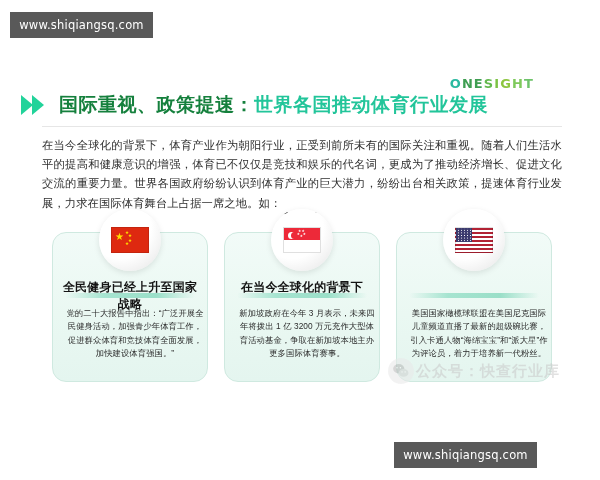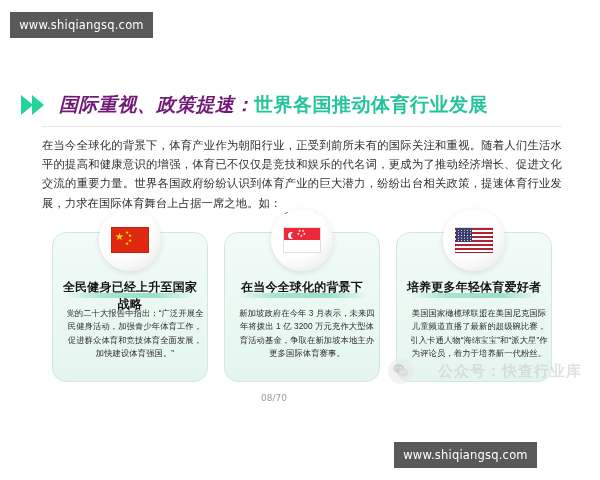--- a/index.html
+++ b/index.html
@@ -71,21 +71,21 @@
   .chevron {
     width: 26px; height: 24px;
     flex: none;
   }
   .title-text {
     font-size: 19px;
     font-weight: bold;
     letter-spacing: 0.5px;
     white-space: nowrap;
   }
-  .title-dark  { color: #701a75; font-style: italic; }
+  .title-dark  { color: #15803d; }
   .title-green { color: #22c59a; }
 
   .rule {
     position: absolute;
     left: 42px; top: 126px;
     width: 520px; height: 1px;
     background: #e6e6e6;
   }
 
   
@@ -245,21 +245,21 @@
     color: #9a9a9a;
     font-family: "DejaVu Sans", sans-serif;
   }
 
   
   .wechat-wm {
     position: absolute;
     left: 388px; top: 358px;
     display: flex;
     align-items: center;
-    gap: 24px;
+    gap: 2px;
     opacity: 0.55;
   }
   .wechat-icon {
     width: 26px; height: 26px;
     border-radius: 50%;
     background: #e9e9e9;
     display: flex;
     align-items: center;
     justify-content: center;
     flex: none;
@@ -274,20 +274,23 @@
 </style>
 </head>
 <body>
 
 <div class="slide">
 
   <div class="wm-bar wm-top">
     <span>www.shiqiangsq.com</span>
   </div>
 
+  <div class="logo">
+    <span class="l-o">O</span><span class="l-ne">NE</span><span class="l-s">S</span><span class="l-i">I</span><span class="l-g">G</span><span class="l-h">H</span><span class="l-t">T</span>
+  </div>
 
   <div class="title-row">
     <svg class="chevron" viewBox="0 0 26 24">
       <path d="M1 2 L13 12 L1 22 Z" fill="#22d39a"></path>
       <path d="M12 2 L24 12 L12 22 Z" fill="#22d39a"></path>
     </svg>
     <div class="title-text">
       <span class="title-dark">国际重视、政策提速：</span><span class="title-green">世界各国推动体育行业发展</span>
     </div>
   </div>
@@ -335,39 +338,37 @@
 
     <div class="card">
       <div class="country-label">美国</div>
       <div class="flag-circle">
         <div class="flag flag-us">
           <div class="canton"></div>
           <div class="canton-dots"></div>
         </div>
       </div>
       <div class="head-underline"></div>
-      <div class="card-head">培养更多年轻体育爱好者</div>
       <div class="card-body">美国国家橄榄球联盟在美国尼克国际儿童频道直播了最新的超级碗比赛，引入卡通人物“海绵宝宝”和“派大星”作为评论员，着力于培养新一代粉丝。</div>
     </div>
 
   </div>
 
   <div class="wechat-wm">
     <div class="wechat-icon">
       <svg width="18" height="18" viewBox="0 0 24 24">
         <ellipse cx="9" cy="9" rx="7.5" ry="6.2" fill="#b5b5b5"></ellipse>
         <ellipse cx="15.5" cy="14.5" rx="6.4" ry="5.3" fill="#cfcfcf"></ellipse>
         <circle cx="6.6" cy="7.6" r="1" fill="#ffffff"></circle>
         <circle cx="11.2" cy="7.6" r="1" fill="#ffffff"></circle>
         <circle cx="13.4" cy="13.2" r="0.85" fill="#ffffff"></circle>
         <circle cx="17.5" cy="13.2" r="0.85" fill="#ffffff"></circle>
       </svg>
     </div>
     <div class="wechat-wm-text">公众号：快查行业库</div>
   </div>
 
-  <div class="page-num">08/70</div>
 
   <div class="wm-bar wm-bottom">
     <span>www.shiqiangsq.com</span>
   </div>
 
 </div>
 
 </body></html>

